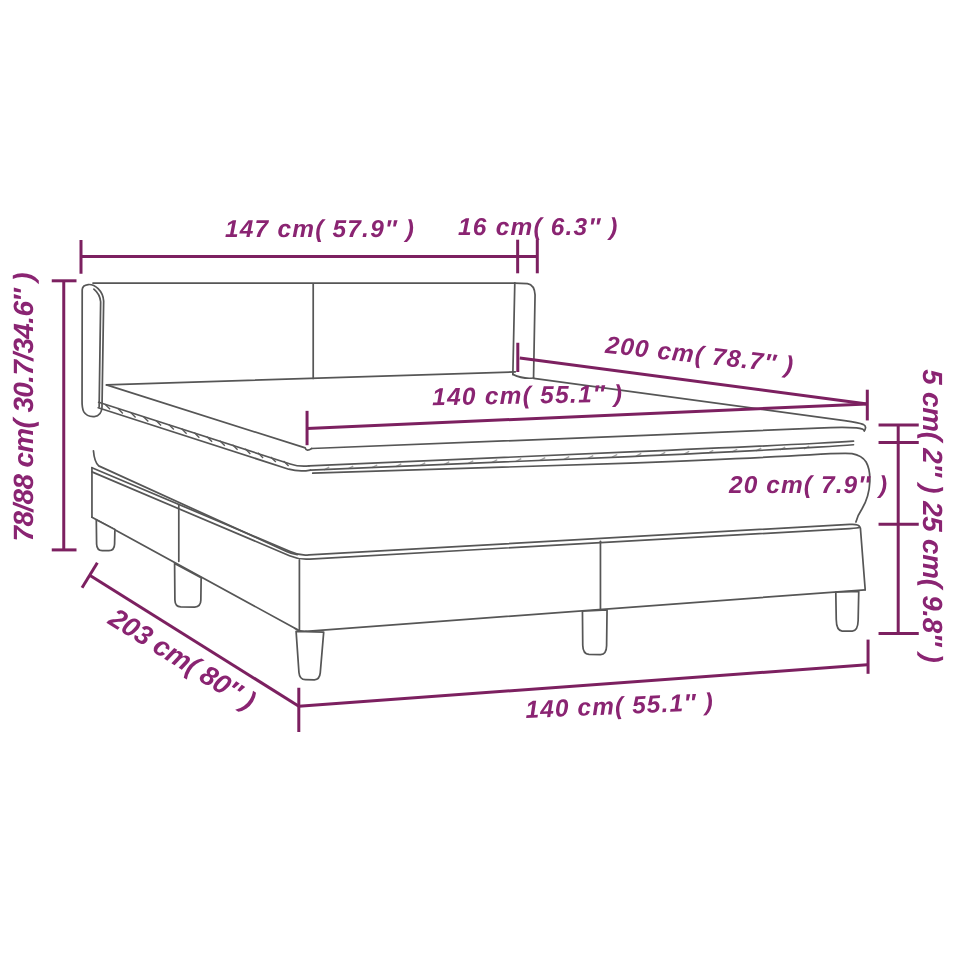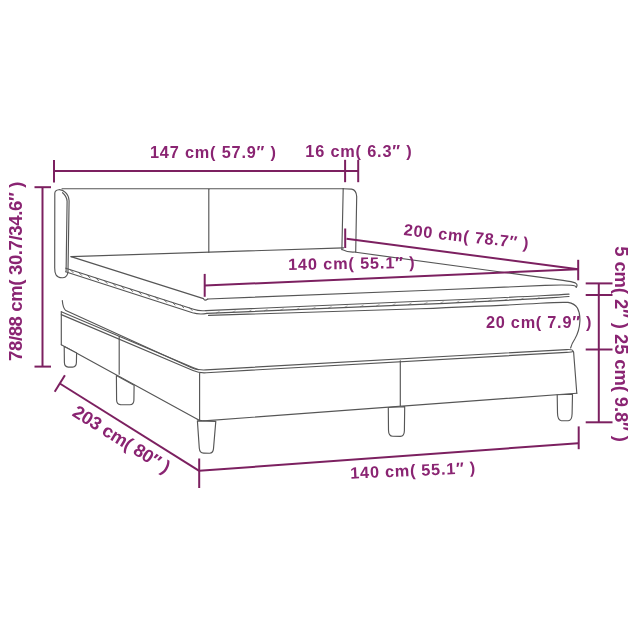--- a/index.html
+++ b/index.html
@@ -1,16 +1,16 @@
 <!DOCTYPE html>
 <html><head>
 <meta charset="utf-8">
 <style>
   html,body{margin:0;padding:0;background:#ffffff;}
-  .wrap{width:640px;height:640px;position:relative;overflow:hidden;}
+  .wrap{width:640px;height:640px;position:relative;overflow:hidden;font-style:italic;}
   text{font-family:"Liberation Sans", sans-serif;font-weight:bold;fill:#8a2472;}
 </style>
 </head>
 <body>
 <div class="wrap">
 <svg width="640" height="640" viewBox="0 0 640 640">
   <rect x="0" y="0" width="640" height="640" fill="#ffffff"></rect>
 
   <g stroke="#565656" stroke-width="1.15" fill="none" stroke-linecap="round" stroke-linejoin="round">
 

